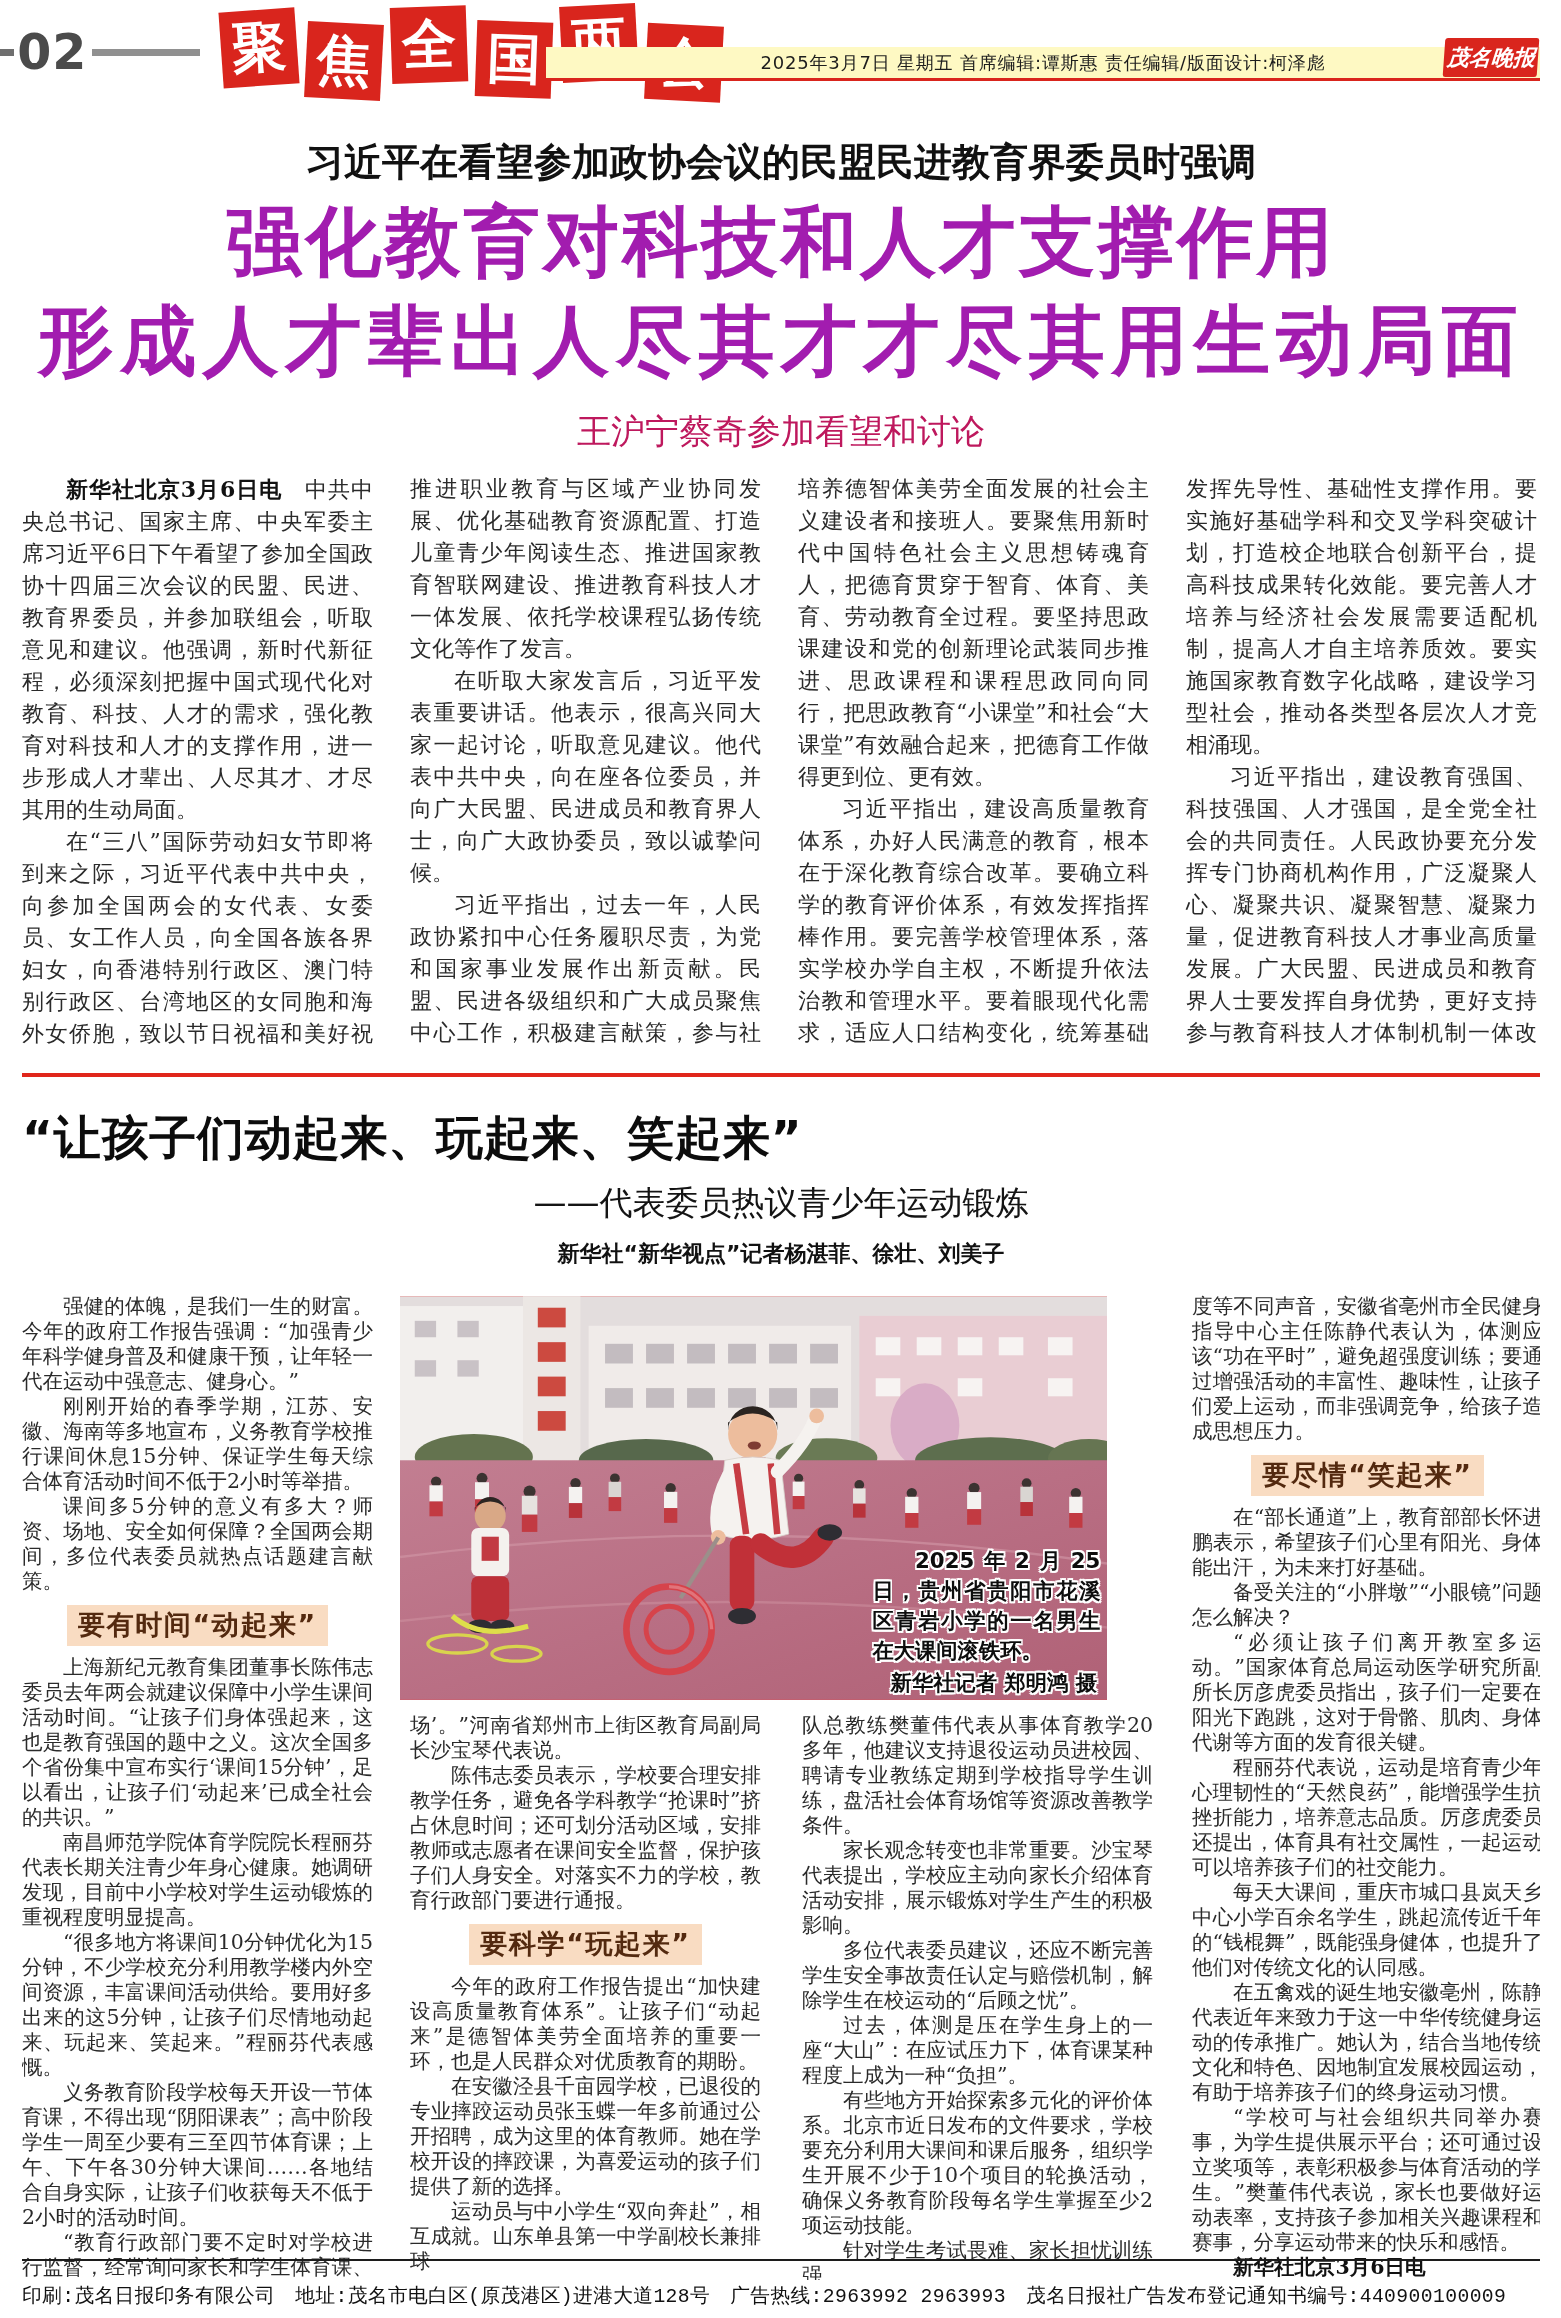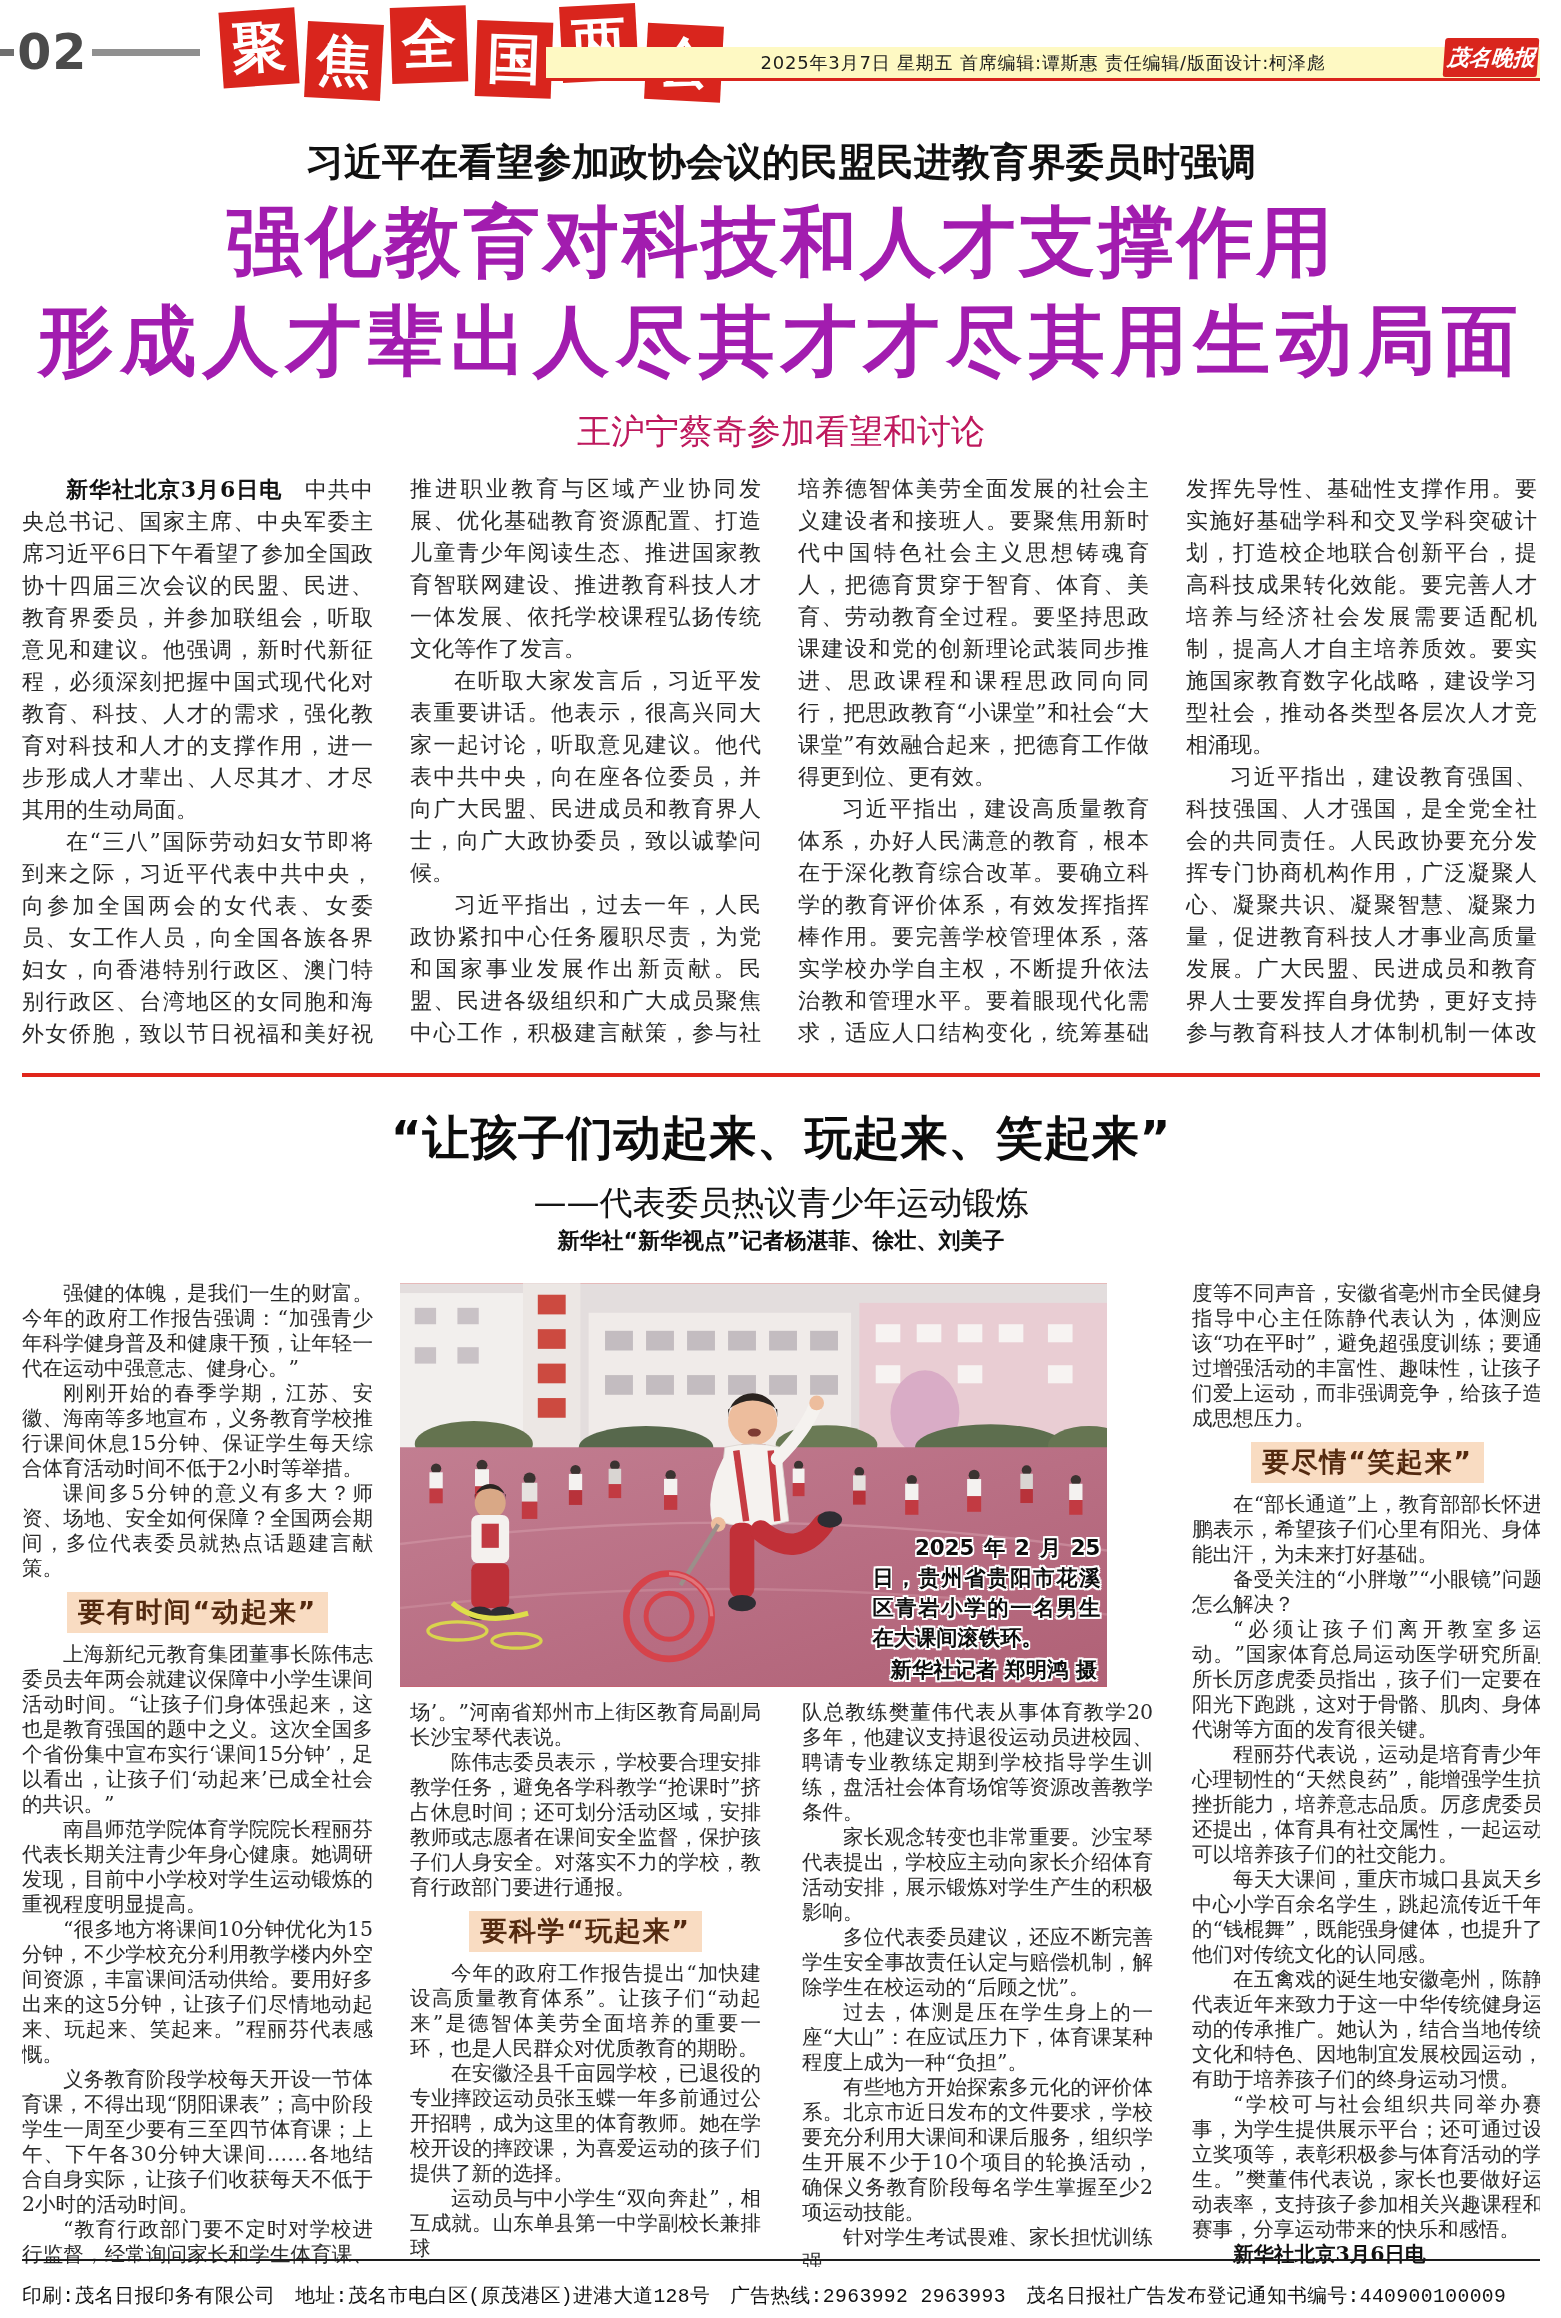--- a/index.html
+++ b/index.html
@@ -54,26 +54,26 @@
   .col{width:351px;flex:0 0 351px;text-align:justify;}
   .para{margin:0;text-indent:2em;color:#2a2a2a;}
   .a1-body .para{font-size:22px;line-height:32px;}
   .para.cont{text-indent:0;}
   .para.bold{font-weight:bold;color:#111;}
   .para b{font-weight:bold;color:#111;}
 
   .divider{height:4.1px;background:#e0261b;margin-top:21.3px;}
 
   
-  .a2-title{text-align:center;font-family:"DejaVu Sans","Liberation Sans",sans-serif;
+  .a2-title{text-align:left;font-family:"DejaVu Sans","Liberation Sans",sans-serif;
     font-weight:900;font-size:47px;margin-top:29.5px;color:#0c0c0c;letter-spacing:0.8px;}
   .a2-subtitle{text-align:center;font-family:"DejaVu Sans","Liberation Sans",sans-serif;
     font-weight:500;font-size:33px;margin-top:11.5px;color:#141414;}
   .a2-byline{text-align:center;font-family:"DejaVu Sans","Liberation Sans",sans-serif;
-    font-weight:700;font-size:22px;color:#111;}
+    font-weight:700;font-size:22px;margin-top:13px;color:#111;}
 
   .a2-body{position:relative;height:991px;margin-top:19.7px;overflow:hidden;}
   .a2-col{position:absolute;width:351px;text-align:justify;}
   .a2-col .para{font-size:20.5px;line-height:25px;}
   #a2c1{left:0;top:4.9px;}
   #a2c2{left:388px;top:424px;}
   #a2c3{left:780px;top:424px;}
   #a2c4{left:1170px;top:4.9px;}
 
   .subhead-wrap{text-align:center;margin:10.7px 0 9px 0;}

